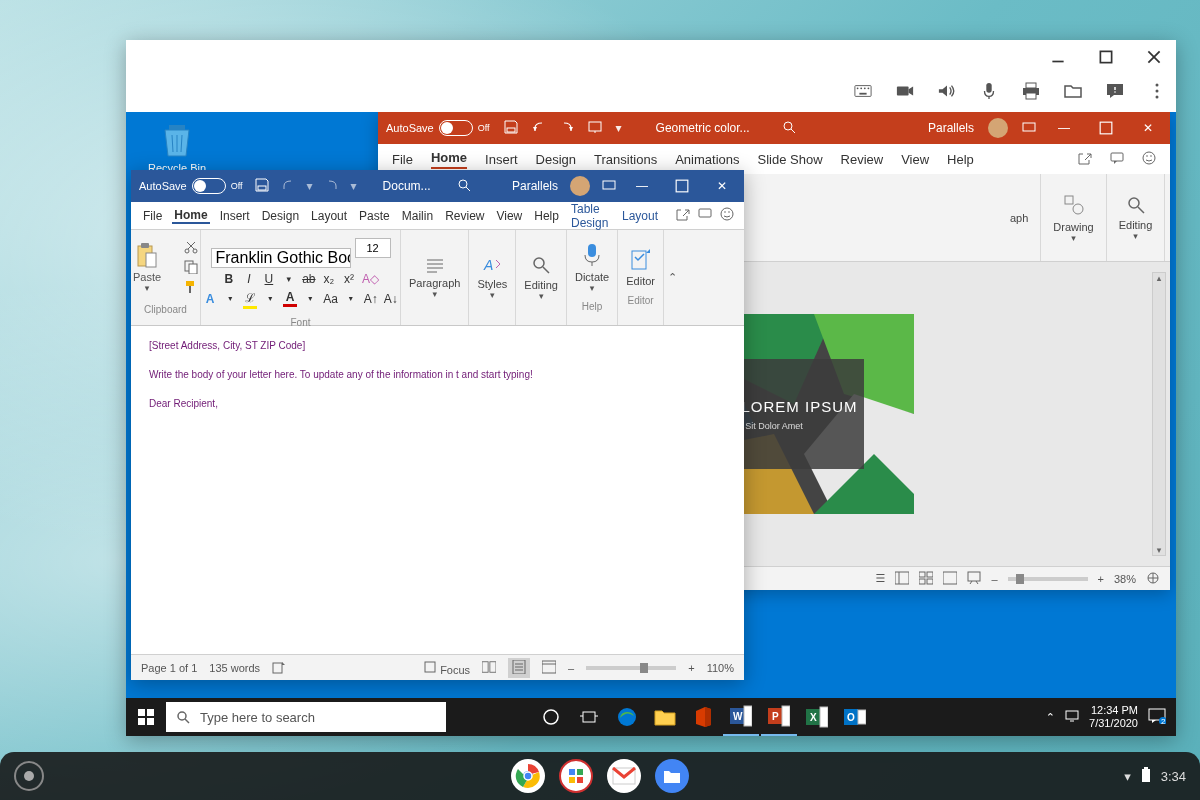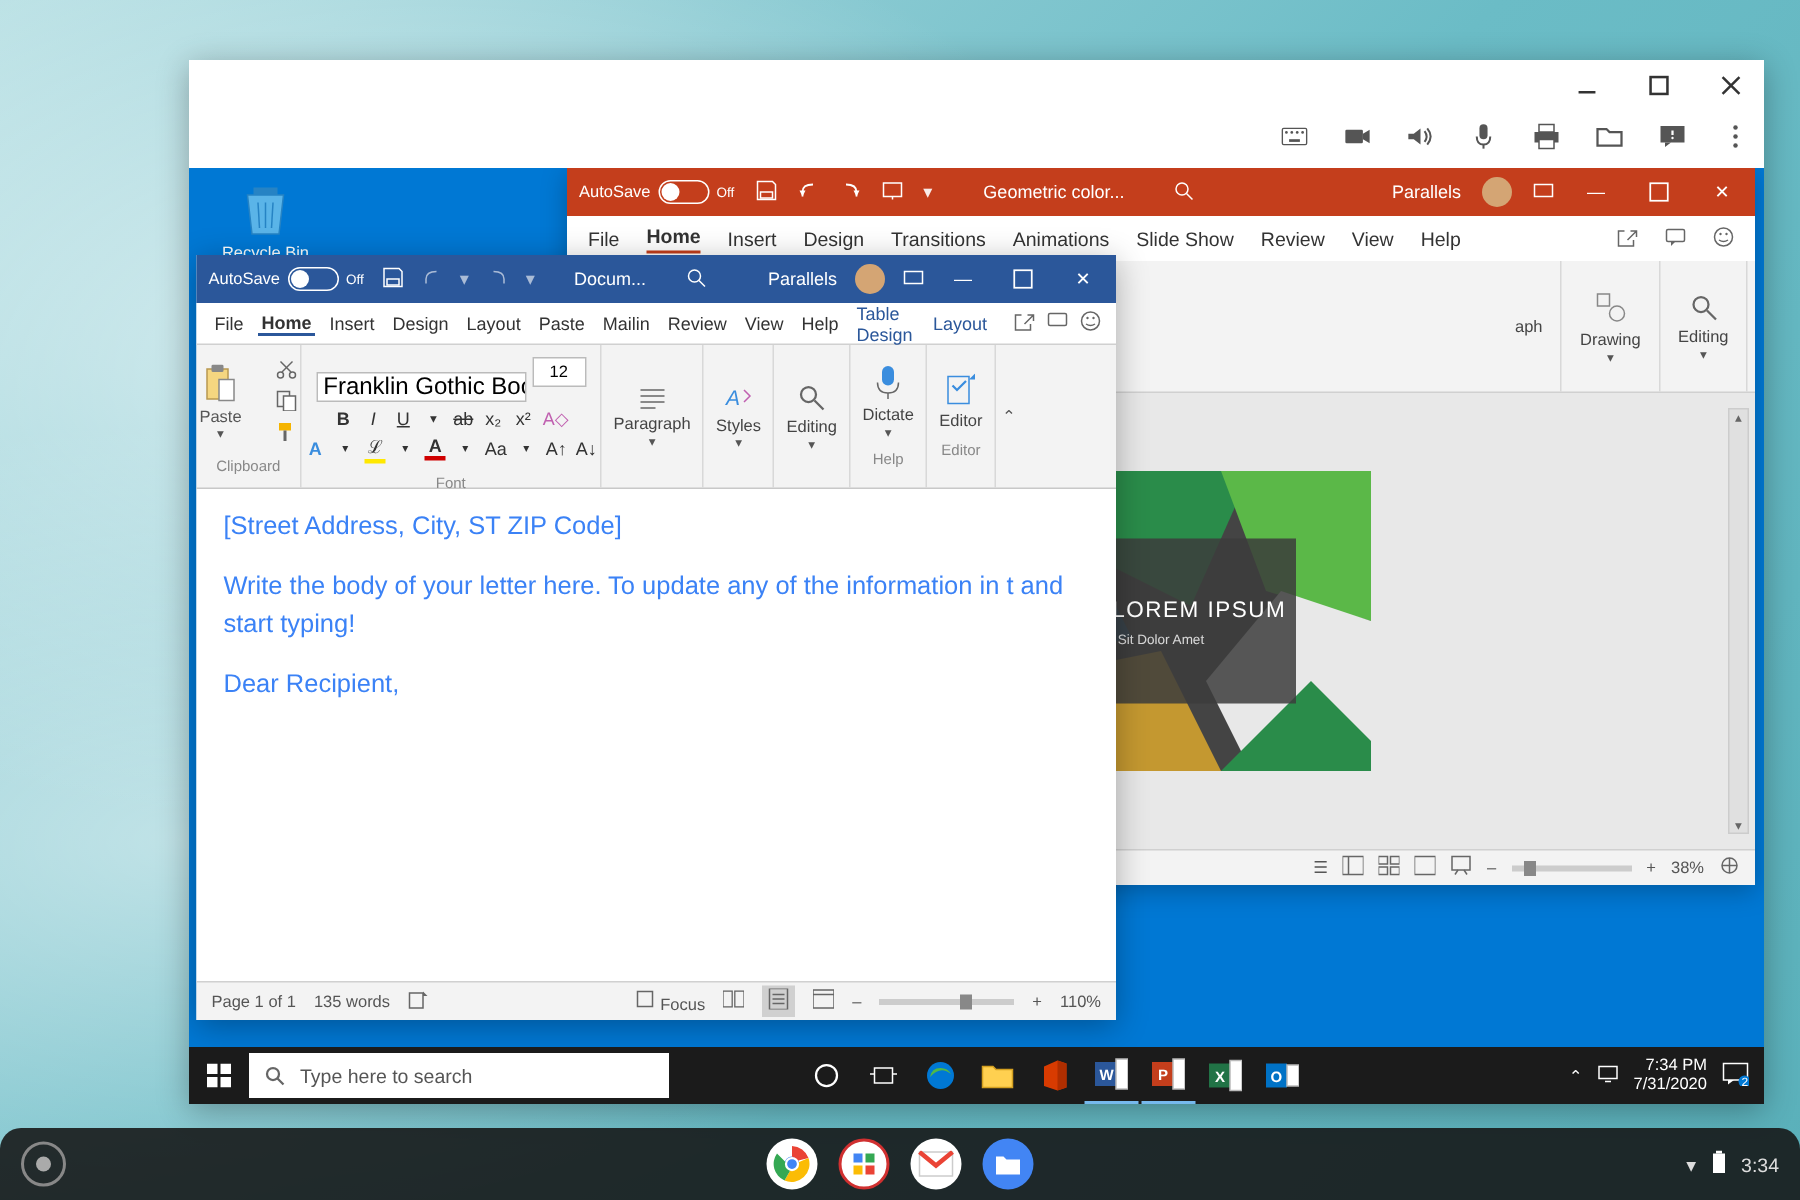--- a/index.html
+++ b/index.html
@@ -51,21 +51,21 @@
 .word-tabs .tab { cursor: pointer; padding: 0 2px; }
 .word-tabs .tab.active { font-weight: 600; border-bottom: 2px solid #2b579a; }
 .word-tabs .spacer { flex: 1; }
 .word-ribbon { height: 96px; background: #f3f3f3; border-bottom: 1px solid #c8c8c8; display: flex; align-items: stretch; }
 .word-ribbon .ribbon-group { padding: 4px 8px; }
 .font-row { display: flex; align-items: center; gap: 4px; margin-bottom: 4px; }
 .font-name-select { width: 140px; height: 20px; font-size: 16px; border: 1px solid #bbb; padding-left: 4px; background: #fff; margin-top: 20px; }
 .font-size-select { width: 36px; height: 20px; font-size: 11px; border: 1px solid #bbb; text-align: center; background: #fff; }
 .font-btns { display: flex; gap: 6px; align-items: center; font-size: 12px; color: #333; }
 .font-btns span { cursor: pointer; min-width: 14px; text-align: center; }
-.word-body { flex: 1; overflow: hidden; background: #fff; padding: 12px 18px; font-size: 17px; color: #3b82f6; line-height: 1.5; }
+.word-body { flex: 1; overflow: hidden; background: #fff; padding: 12px 18px; font-size: 10px; color: #701a75; line-height: 1.5; }
 .word-body p { margin-bottom: 14px; }
 .word-statusbar { height: 26px; background: #f3f3f3; border-top: 1px solid #d0d0d0; display: flex; align-items: center; font-size: 11px; color: #555; padding: 0 10px; gap: 12px; }
 .word-statusbar .spacer { flex: 1; }
 .zoom-slider { width: 90px; height: 4px; background: #ccc; position: relative; }
 .zoom-slider::after { content:""; position:absolute; left:60%; top:-3px; width:8px; height:10px; background:#888; }
 
 
 .win-taskbar { position: absolute; left: 0; right: 0; bottom: 0; height: 38px; background: #1b1b1b; display: flex; align-items: center; color: #fff; }
 .start-btn { width: 40px; height: 38px; display:flex; align-items:center; justify-content:center; cursor:pointer; }
 .search-box { width: 280px; height: 30px; background: #fff; color: #555; display: flex; align-items: center; padding-left: 10px; font-size: 13px; gap: 10px; }
@@ -599,21 +599,21 @@
             </svg>
           </div>
       </div>
       <div class="tray">
         <span>⌃</span>
         <span><svg class="icon-sm" viewBox="0 0 14 12">
               <rect x="1" y="1" width="12" height="8" stroke="#fff" fill="none"></rect>
               <line x1="5" y1="11" x2="9" y2="11" stroke="#fff"></line>
             </svg></span>
         <div class="tray-time">
-          <div>7:34 PM</div>
+          <div>12:34 PM</div>
           <div>7/31/2020</div>
         </div>
         <span><svg width="18" height="16" viewBox="0 0 18 16">
               <rect x="1" y="1" width="16" height="11" stroke="#fff" fill="none"></rect>
               <polygon points="4,12 4,15 8,12" fill="#fff"></polygon>
               <circle cx="15" cy="13" r="4" fill="#0078d4"></circle>
               <text x="13" y="16" fill="#fff" font-size="8">2</text>
             </svg></span>
       </div>
     </div>

